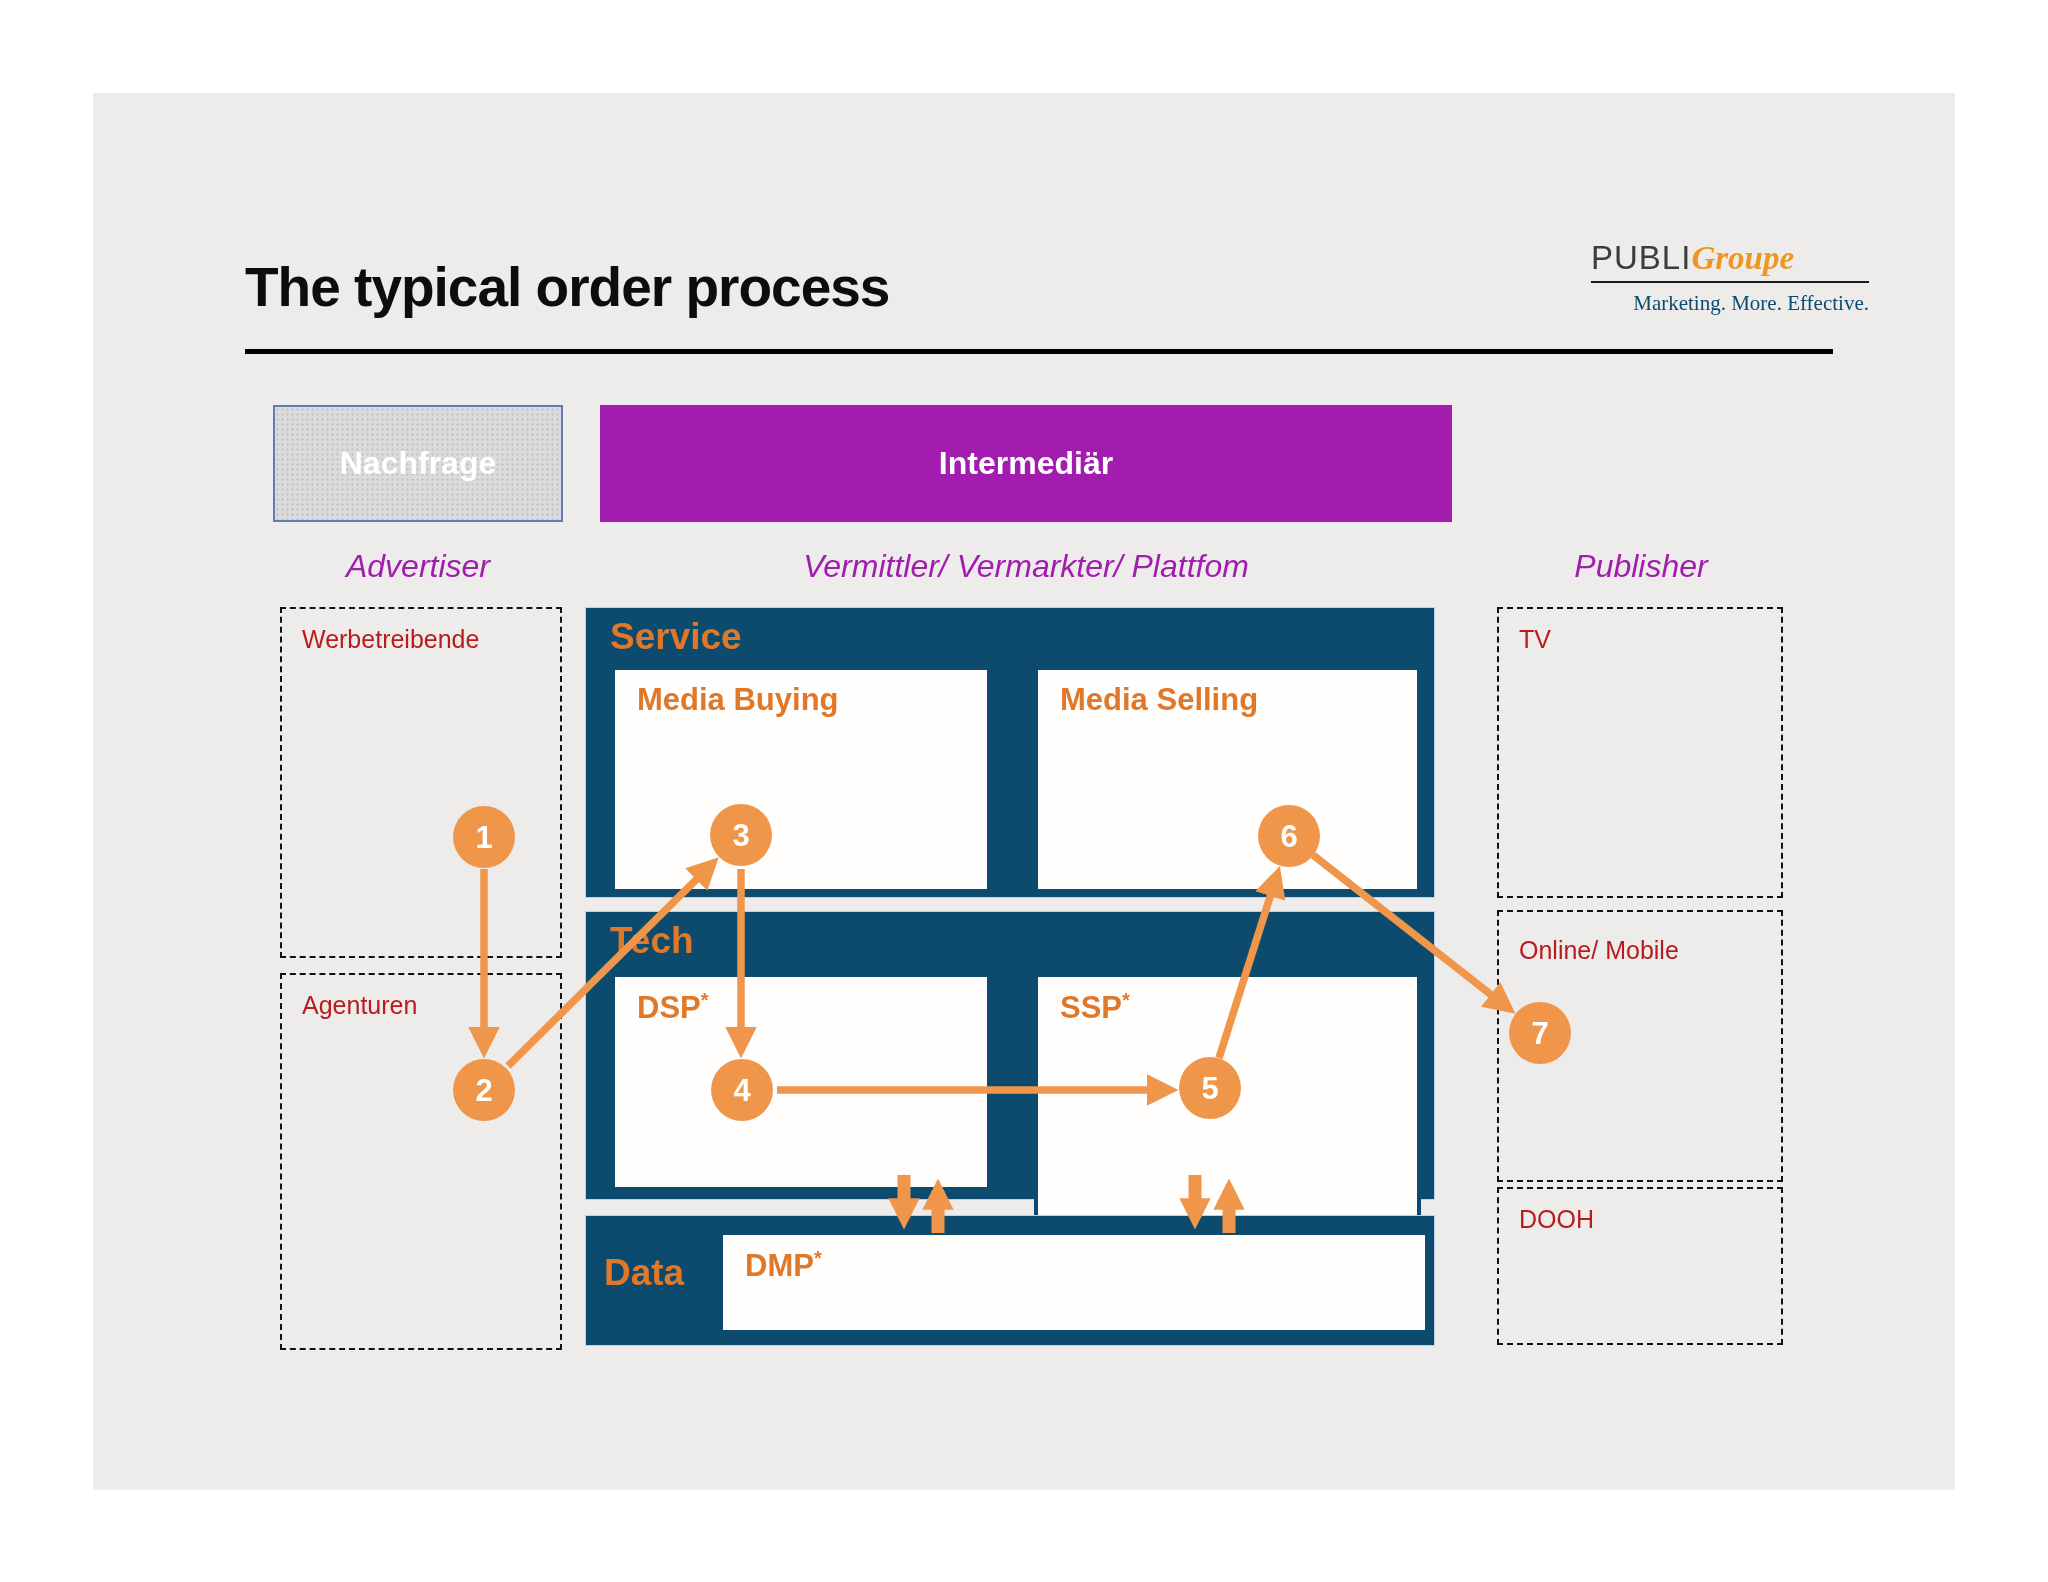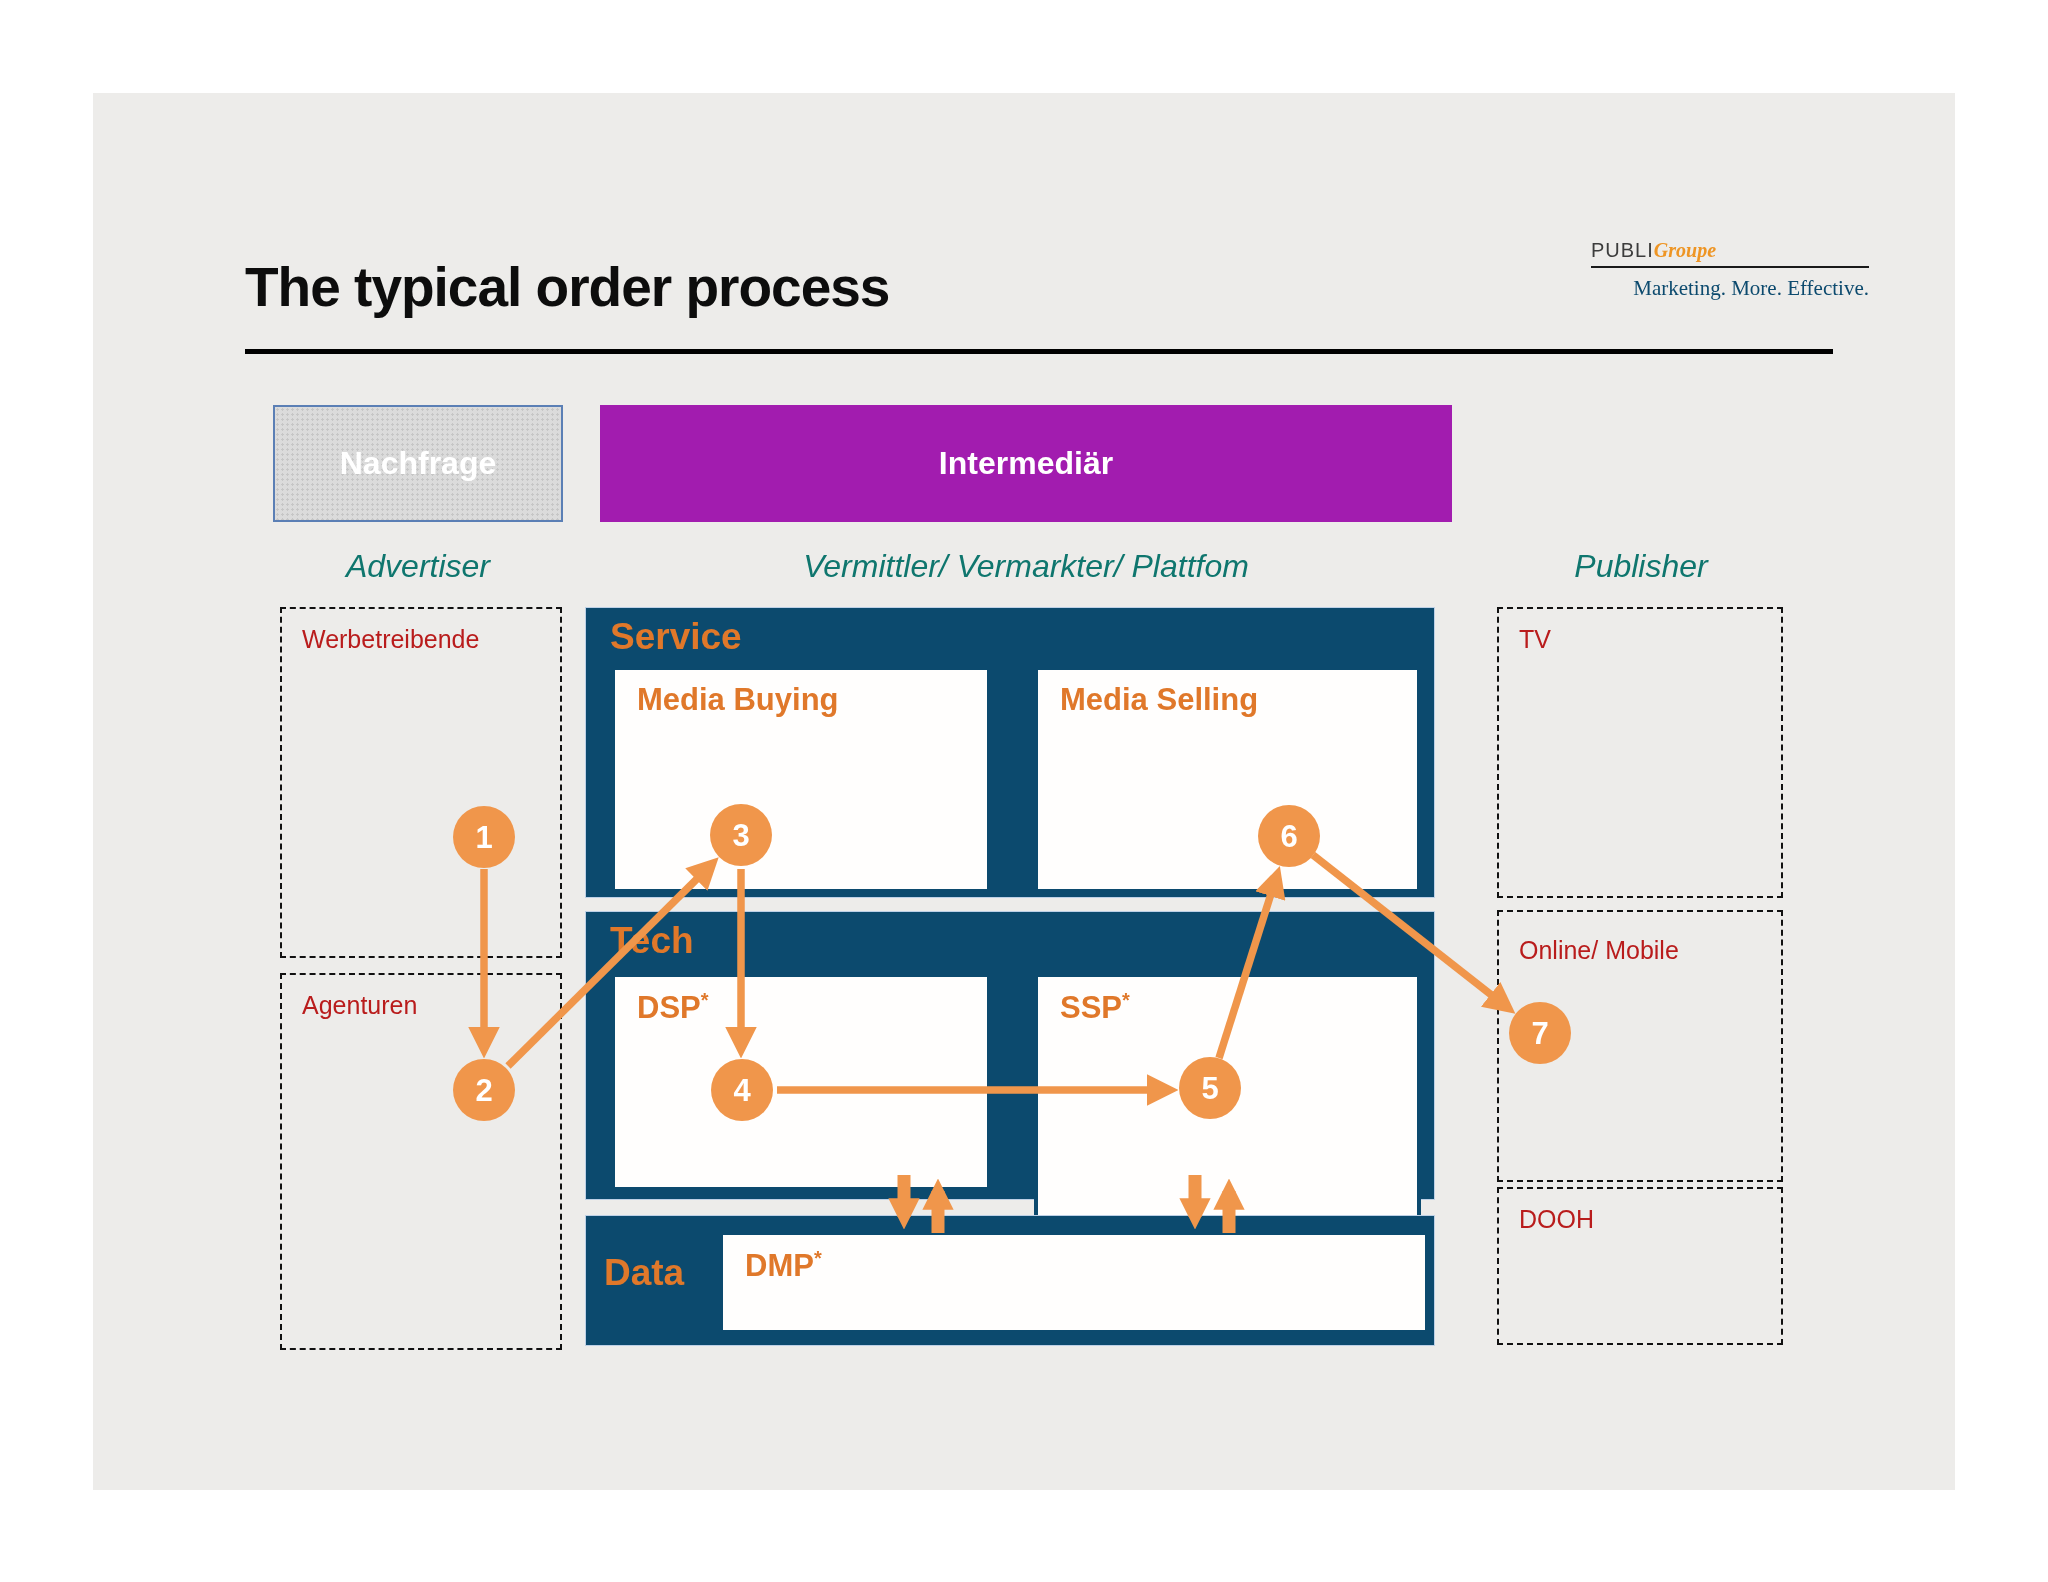--- a/index.html
+++ b/index.html
@@ -3,36 +3,36 @@
 <meta charset="utf-8">
 <style>
   html,body{margin:0;padding:0;background:#ffffff;}
   body{width:2048px;height:1582px;position:relative;font-family:"Liberation Sans",sans-serif;-webkit-font-smoothing:antialiased;}
   #slide{position:absolute;left:93px;top:93px;width:1862px;height:1397px;background:#edecea;}
   
   .title{position:absolute;left:152px;top:162px;font-size:55px;font-weight:700;letter-spacing:-1px;color:#0d0d0d;}
   .title-rule{position:absolute;left:152px;top:256px;width:1588px;height:5px;background:#000;}
   
   .logo{position:absolute;left:1498px;top:146px;width:290px;text-align:left;}
-  .logo-line1{font-size:20px;white-space:nowrap;}
+  .logo-line1{font-size:33px;white-space:nowrap;}
   .logo-publi{color:#3c3c3c;letter-spacing:1px;font-family:"Liberation Sans",sans-serif;}
   .logo-groupe{color:#ee9524;font-weight:700;font-style:italic;font-family:"Liberation Serif",serif;}
   .logo-rule{width:278px;height:2px;background:#1a1a1a;margin-top:4px;}
   .logo-tagline{margin-top:8px;font-family:"Liberation Serif",serif;font-size:21px;color:#0c4a6e;text-align:right;width:278px;}
   
   .hdr{position:absolute;top:312px;height:117px;display:flex;align-items:center;justify-content:center;
        color:#fff;font-size:32px;font-weight:700;box-sizing:border-box;}
   .hdr-gray{background-color:#dbdbdb;background-image:radial-gradient(circle,#c6c6c6 1px,rgba(0,0,0,0) 1.3px);background-size:5px 5px;
        border:2px solid #5b7fb5;}
   .hdr-demand{left:180px;width:290px;}
   .hdr-mid{left:507px;width:852px;background:#a21caf;}
   .hdr-supply{left:1404px;width:288px;}
   
   .role{position:absolute;top:450px;height:46px;display:flex;align-items:center;justify-content:center;
-        font-style:italic;font-size:32px;color:#0f766e;}
+        font-style:italic;font-size:32px;color:#a21caf;}
   .role-demand{left:180px;width:290px;}
   .role-mid{left:507px;width:852px;}
   .role-supply{left:1404px;width:288px;}
   
   .dashed{position:absolute;border:2px dashed #111;box-sizing:border-box;}
   .dashed .lbl{font-weight:400;font-size:25px;color:#b91c1c;padding:16px 0 0 20px;}
   .d-werb{left:187px;top:514px;width:282px;height:351px;}
   .d-agent{left:187px;top:880px;width:282px;height:377px;}
   .d-tv{left:1404px;top:514px;width:286px;height:291px;}
   .d-online{left:1404px;top:817px;width:286px;height:272px;}

